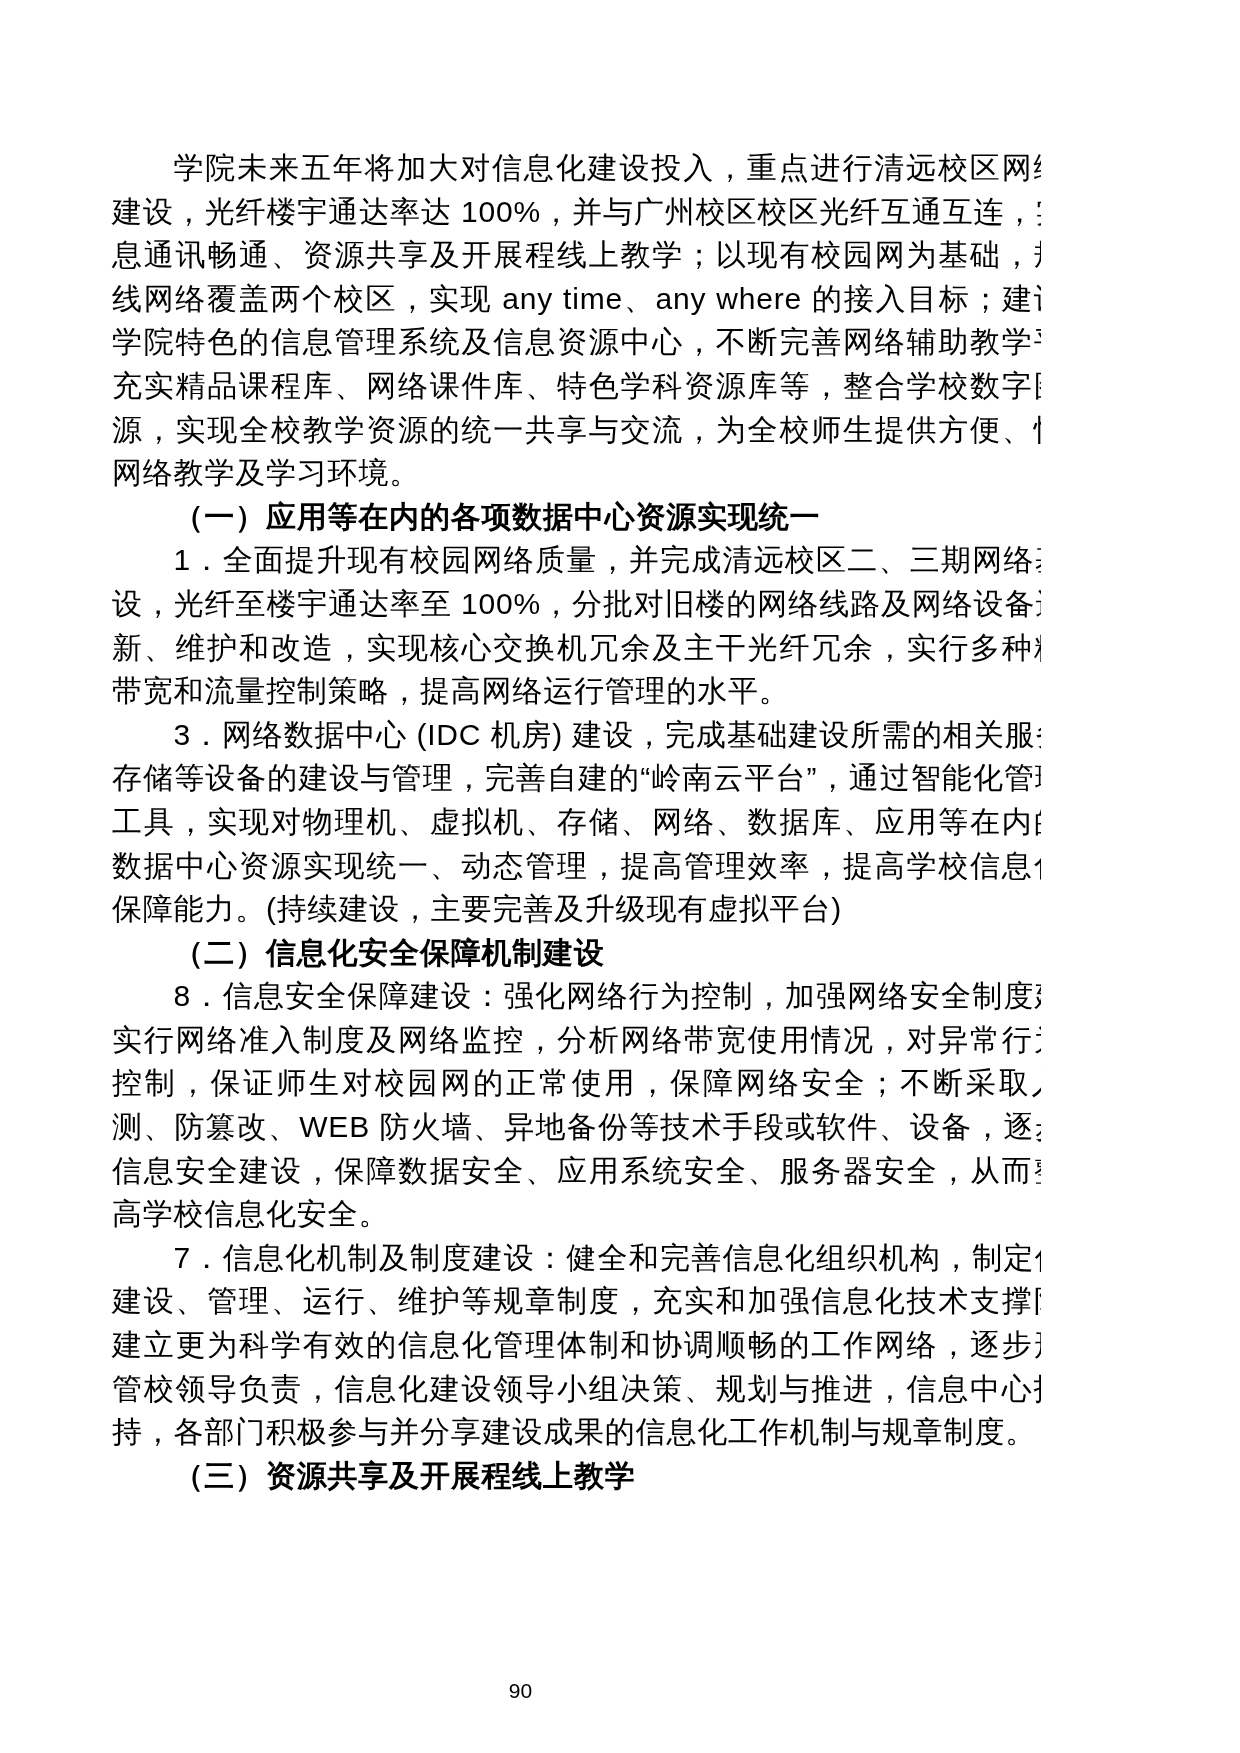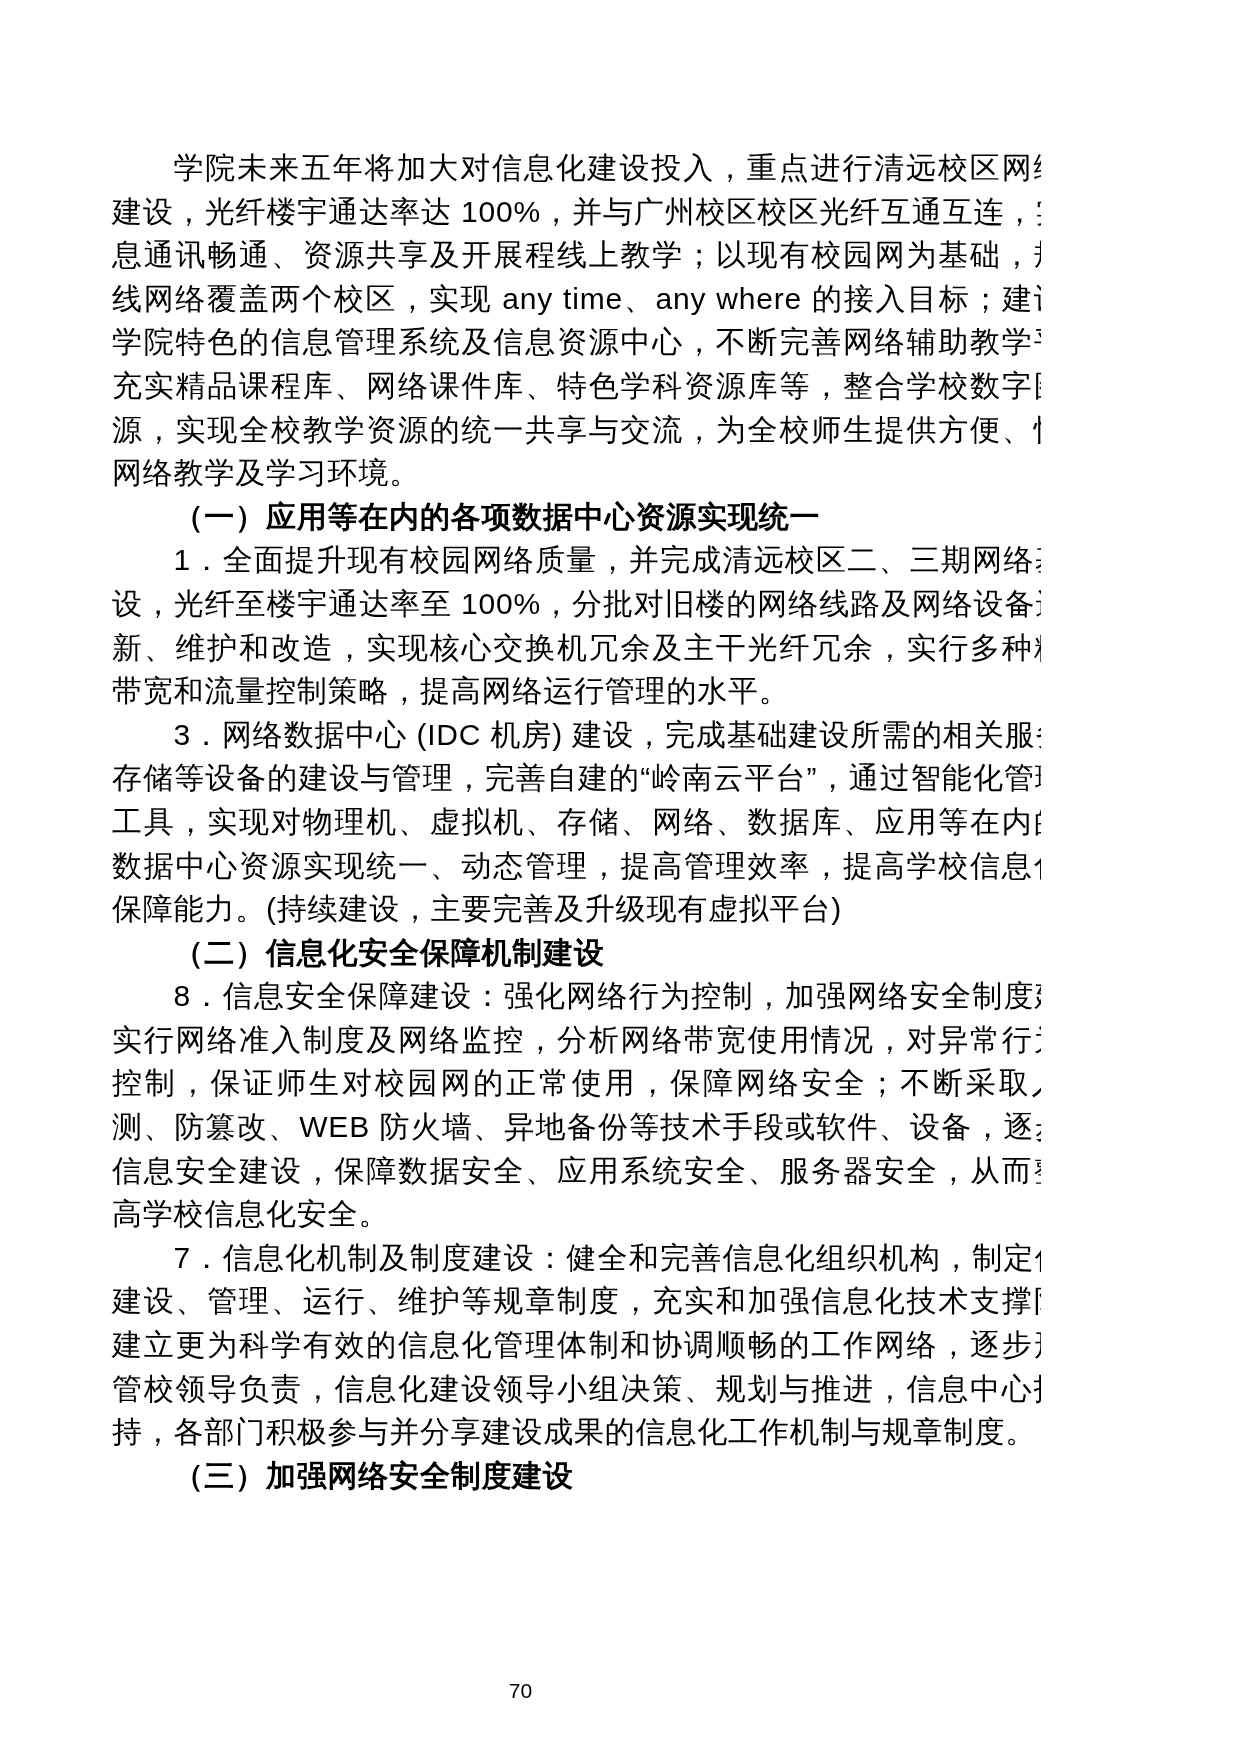--- a/index.html
+++ b/index.html
@@ -59,16 +59,16 @@
 
 <div class="page">
   <div class="content">
     <p class="para">学院未来五年将加大对信息化建设投入，重点进行清远校区网络基础建设，光纤楼宇通达率达 100%，并与广州校区校区光纤互通互连，实现信息通讯畅通、资源共享及开展程线上教学；以现有校园网为基础，规划无线网络覆盖两个校区，实现 any time、any where 的接入目标；建设具有学院特色的信息管理系统及信息资源中心，不断完善网络辅助教学平台，充实精品课程库、网络课件库、特色学科资源库等，整合学校数字图书资源，实现全校教学资源的统一共享与交流，为全校师生提供方便、快捷的网络教学及学习环境。</p>
     <p class="heading">（一）应用等在内的各项数据中心资源实现统一</p>
     <p class="para">1．全面提升现有校园网络质量，并完成清远校区二、三期网络基础建设，光纤至楼宇通达率至 100%，分批对旧楼的网络线路及网络设备进行更新、维护和改造，实现核心交换机冗余及主干光纤冗余，实行多种精确的带宽和流量控制策略，提高网络运行管理的水平。</p>
     <p class="para">3．网络数据中心 (IDC 机房) 建设，完成基础建设所需的相关服务器、存储等设备的建设与管理，完善自建的“岭南云平台”，通过智能化管理软件工具，实现对物理机、虚拟机、存储、网络、数据库、应用等在内的各项数据中心资源实现统一、动态管理，提高管理效率，提高学校信息化建设保障能力。(持续建设，主要完善及升级现有虚拟平台)</p>
     <p class="heading">（二）信息化安全保障机制建设</p>
     <p class="para">8．信息安全保障建设：强化网络行为控制，加强网络安全制度建设，实行网络准入制度及网络监控，分析网络带宽使用情况，对异常行为进行控制，保证师生对校园网的正常使用，保障网络安全；不断采取入侵检测、防篡改、WEB 防火墙、异地备份等技术手段或软件、设备，逐步加强信息安全建设，保障数据安全、应用系统安全、服务器安全，从而整体提高学校信息化安全。</p>
     <p class="para">7．信息化机制及制度建设：健全和完善信息化组织机构，制定信息化建设、管理、运行、维护等规章制度，充实和加强信息化技术支撑队伍，建立更为科学有效的信息化管理体制和协调顺畅的工作网络，逐步形成主管校领导负责，信息化建设领导小组决策、规划与推进，信息中心技术支持，各部门积极参与并分享建设成果的信息化工作机制与规章制度。</p>
-    <p class="heading">（三）加强网络安全制度建设</p>
+    <p class="heading">（三）资源共享及开展程线上教学</p>
   </div>
-  <div class="page-number">70</div>
+  <div class="page-number">90</div>
 </div>
 
 </body></html>

